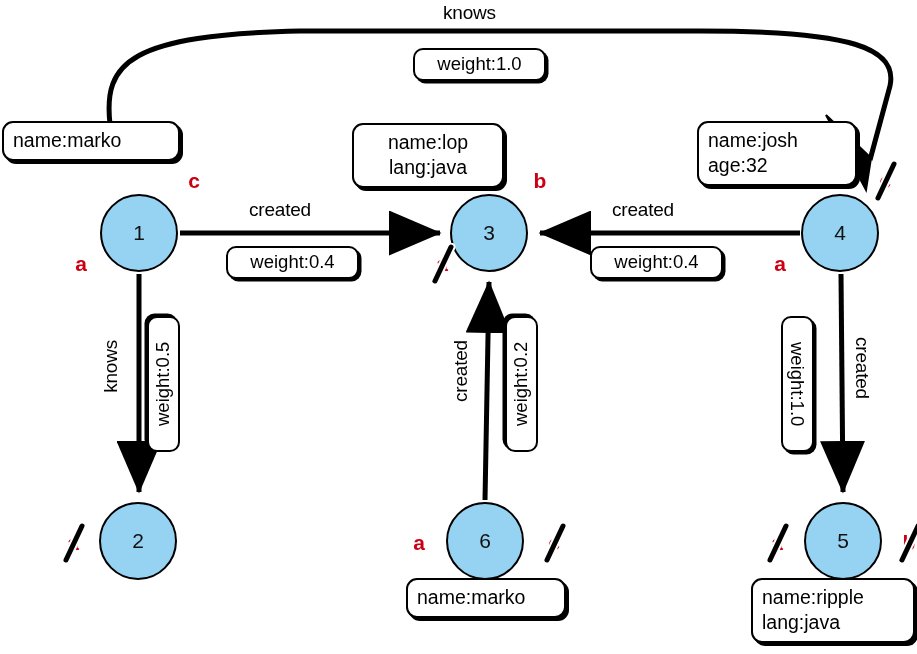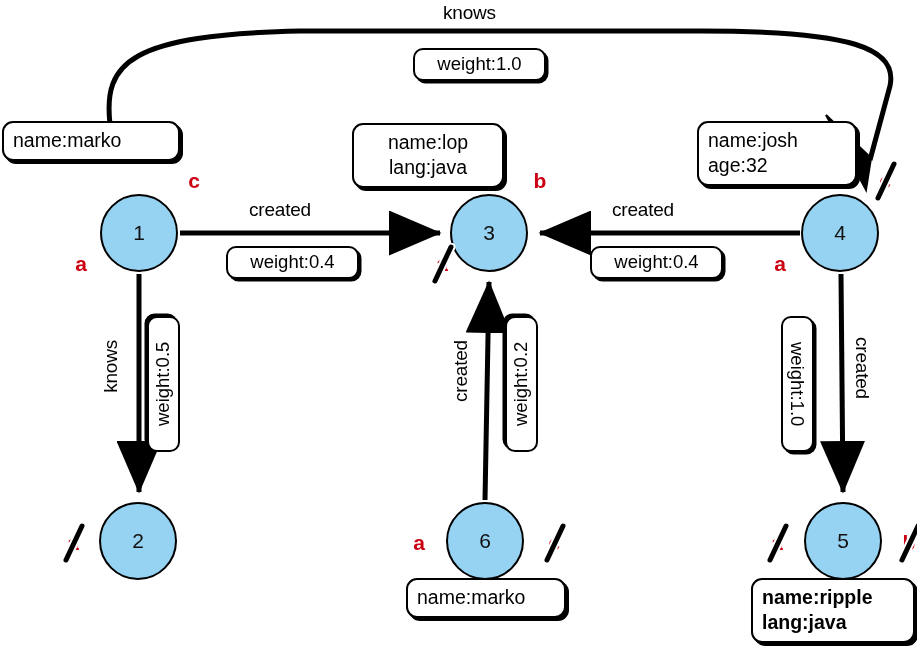--- a/index.html
+++ b/index.html
@@ -101,21 +101,21 @@
   <div class="propbox" style="left:697px;top:121px;width:160px;">
     <div>name:josh</div>
     <div>age:32</div>
   </div>
 
 
   <div class="propbox" style="left:406px;top:578px;width:160px;">
     <div>name:marko</div>
   </div>
 
-  <div class="propbox" style="left:751px;top:578px;width:164px;font-weight:bold;">
+  <div class="propbox" style="left:751px;top:578px;width:164px;">
     <div>name:ripple</div>
     <div>lang:java</div>
   </div>
 
   <div class="node" style="left:100px;top:194px;">1</div>
   <div class="node" style="left:450px;top:194px;">3</div>
   <div class="node" style="left:801px;top:194px;">4</div>
   <div class="node" style="left:99px;top:502px;">2</div>
   <div class="node" style="left:446px;top:502px;">6</div>
   <div class="node" style="left:804px;top:502px;">5</div>

